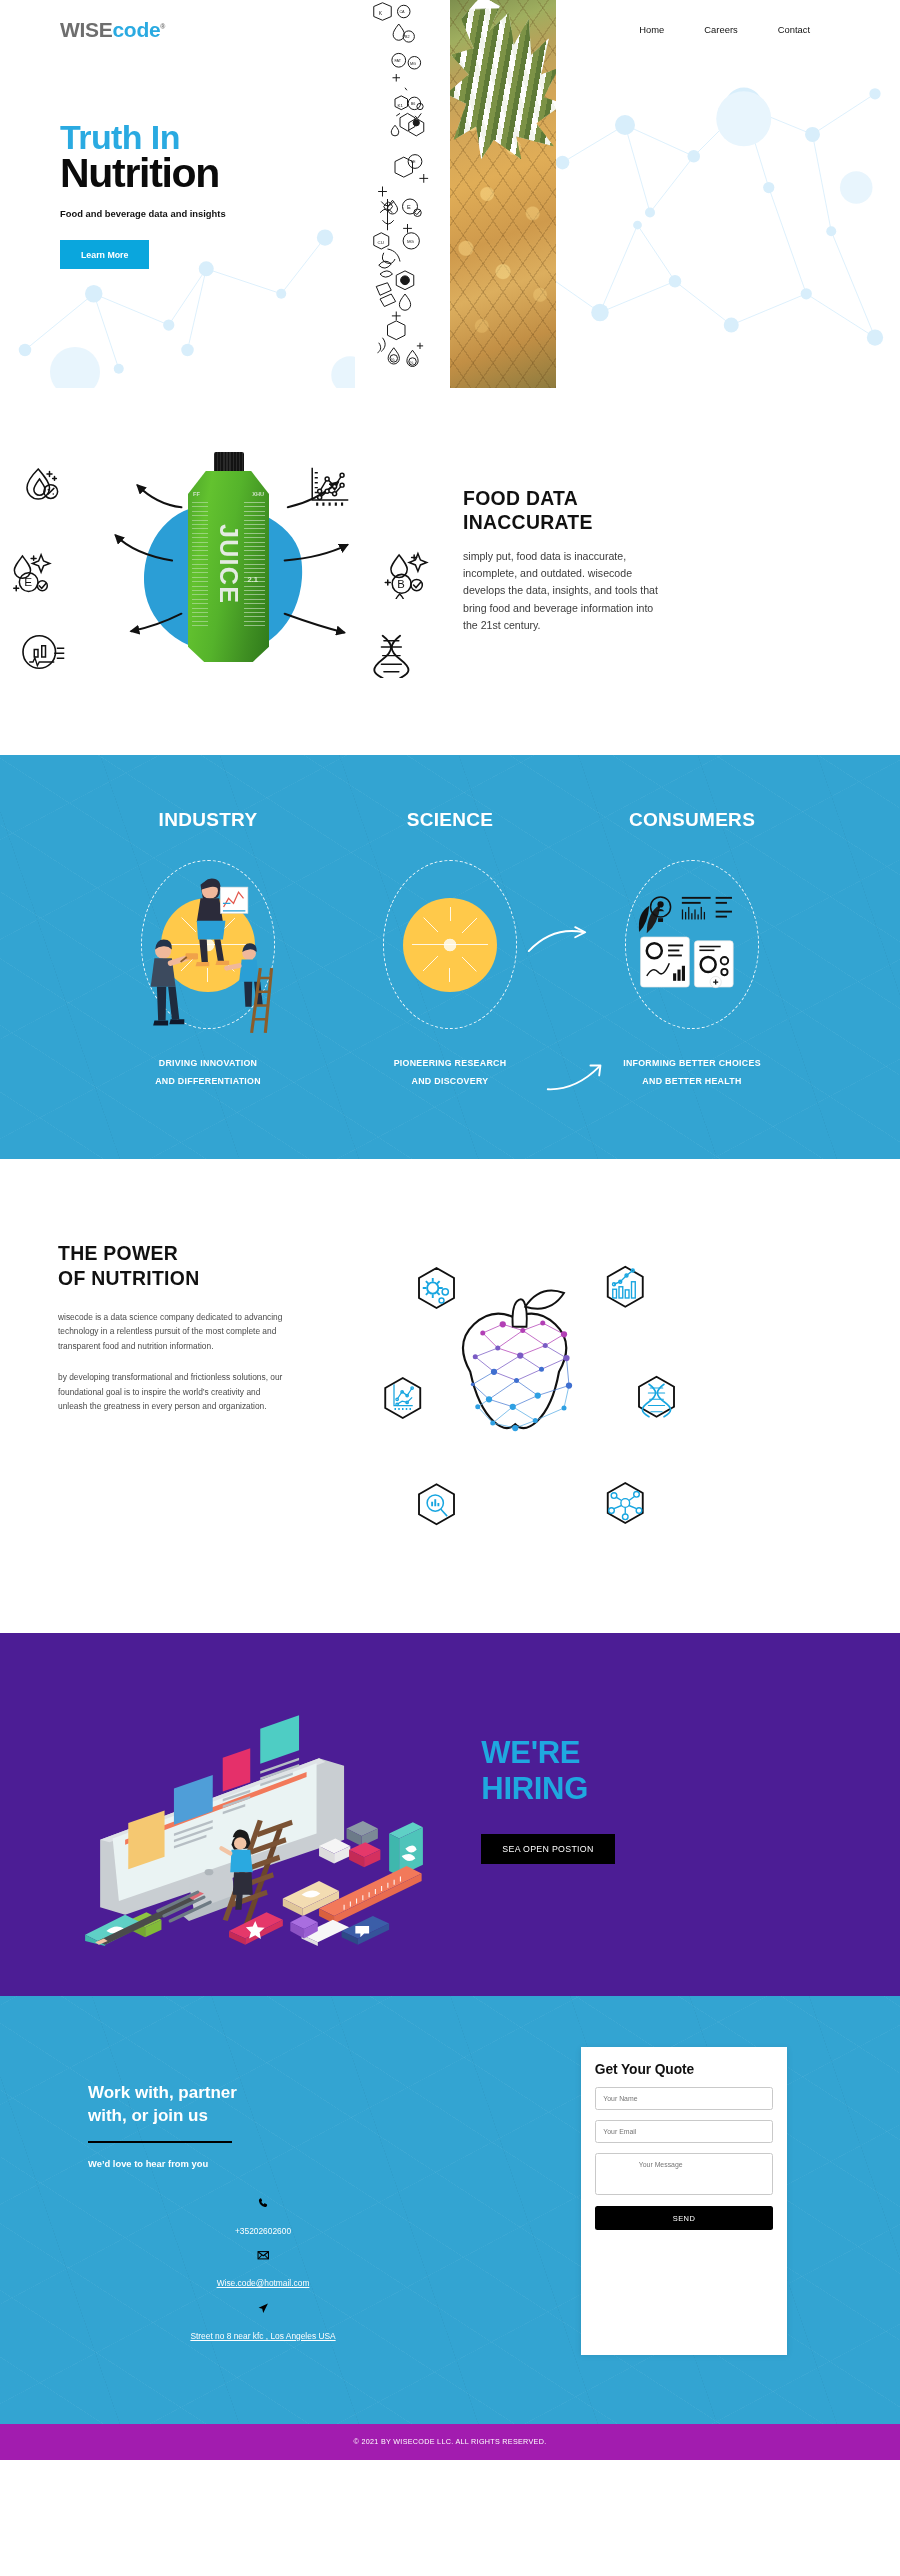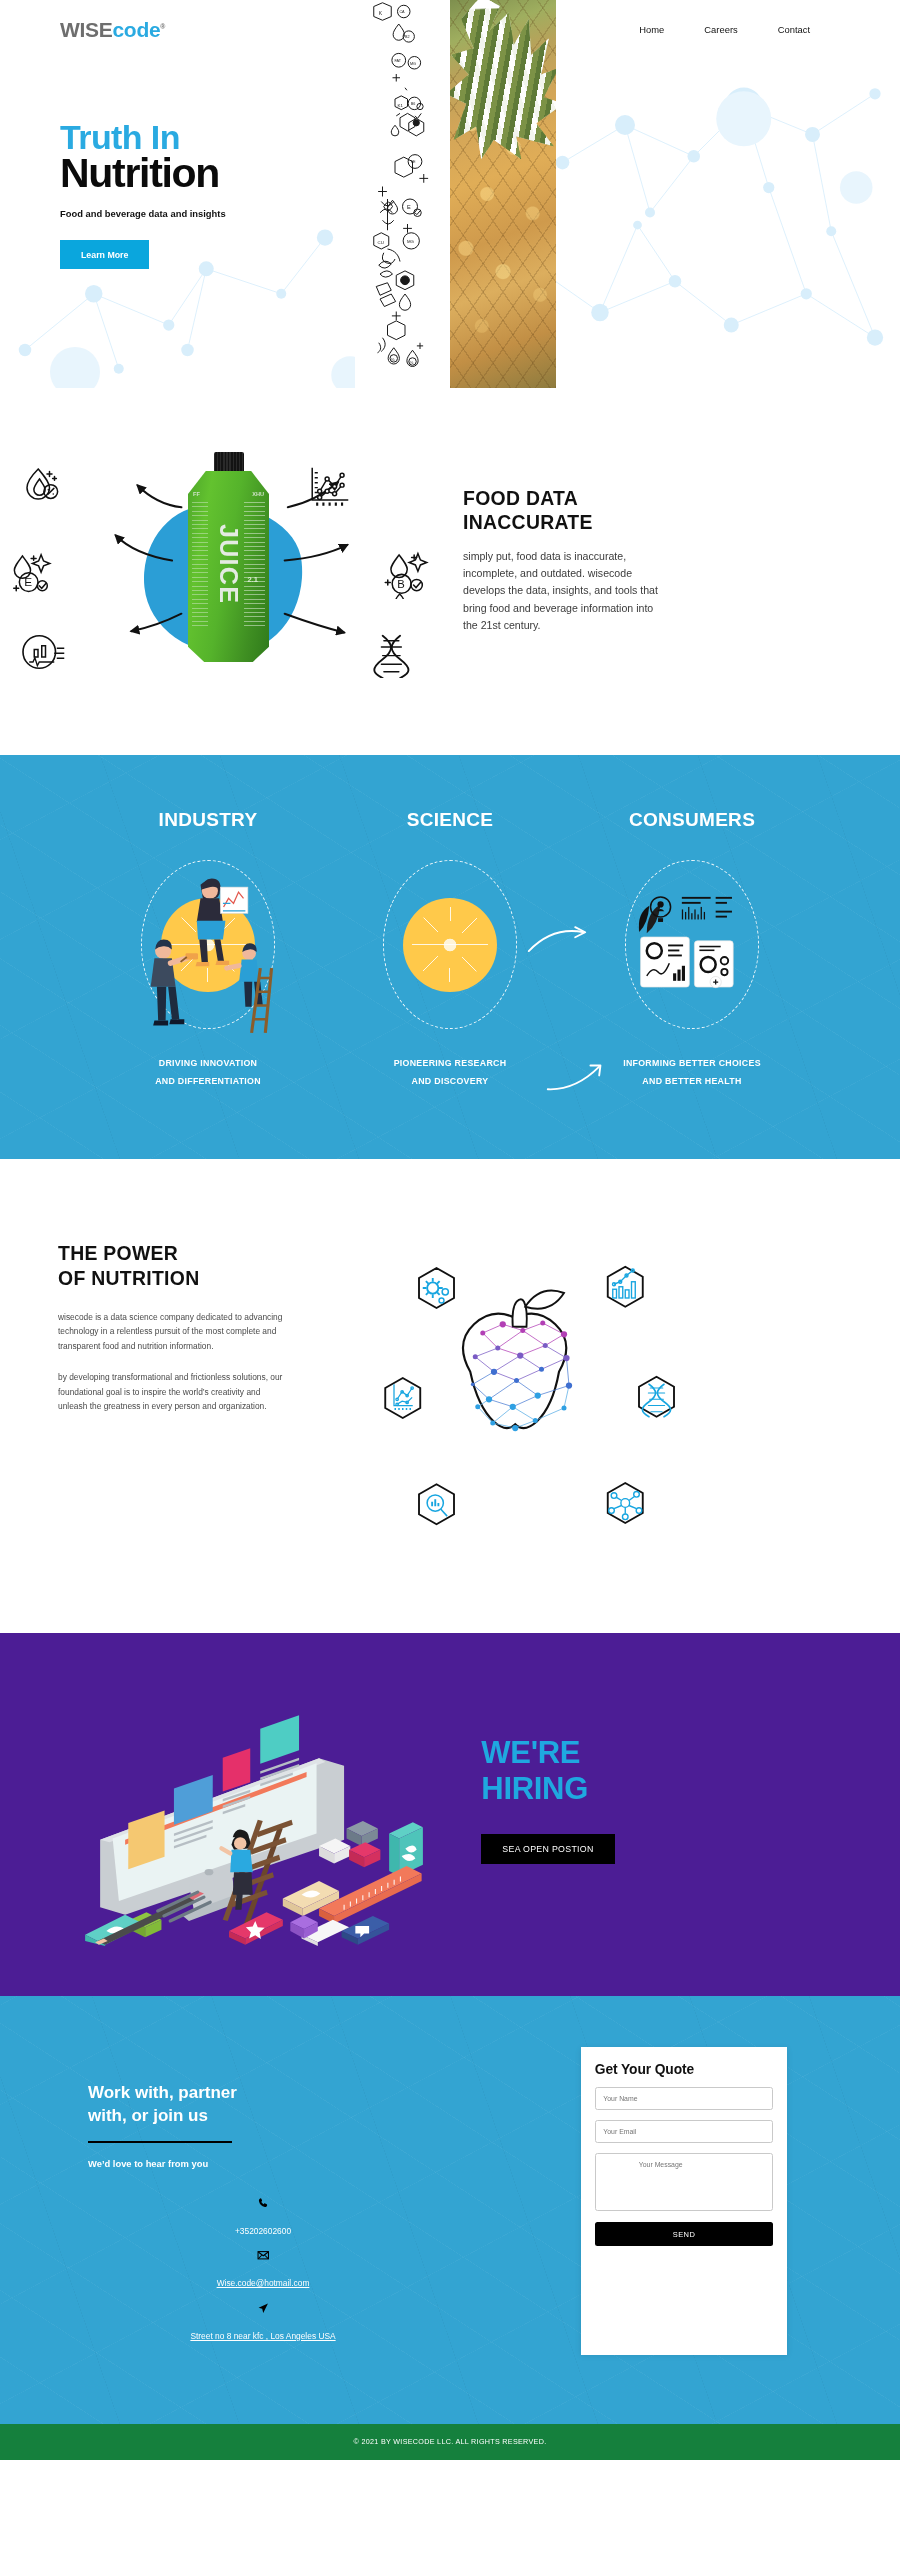--- a/index.html
+++ b/index.html
@@ -273,31 +273,31 @@
     margin-left:auto; margin-right:113px; margin-top:-8.8px;
     box-shadow:0 1.3px 6.3px rgba(0,0,0,.10);
   }
   .quote-title { font-size:13.8px; font-weight:800; color:#111; letter-spacing:-0.1px; }
   .quote-card input, .quote-card textarea {
     display:block; width:100%; margin-top:10px;
     border:0.6px solid #c9c9c9; border-radius:2.5px;
     padding:6.9px 7.5px; font-size:6.9px; color:#8a8a8a;
     font-family:"Liberation Sans", sans-serif; outline:none;
   }
-  .quote-card textarea { height:58px; resize:none;padding-left:43px; }
+  .quote-card textarea { height:42px; resize:none;padding-left:43px; }
   .btn-send {
     display:block; width:100%; margin-top:11.3px; background:#000; color:#fff;
     border:none; border-radius:2.5px; padding:7.5px 0; font-size:7.5px;
     letter-spacing:0.4px; cursor:pointer;
     font-family:"Liberation Sans", sans-serif;
   }
 
   
   .footer {
-    background:#15803d; color:#fff; text-align:center;
+    background:#a21caf; color:#fff; text-align:center;
     padding:13.8px 0; font-size:7.2px; letter-spacing:0.3px;
   }
   svg { display:block; }
 </style>
 </head>
 <body>
 
 <div class="page">
 
   <section class="hero">

